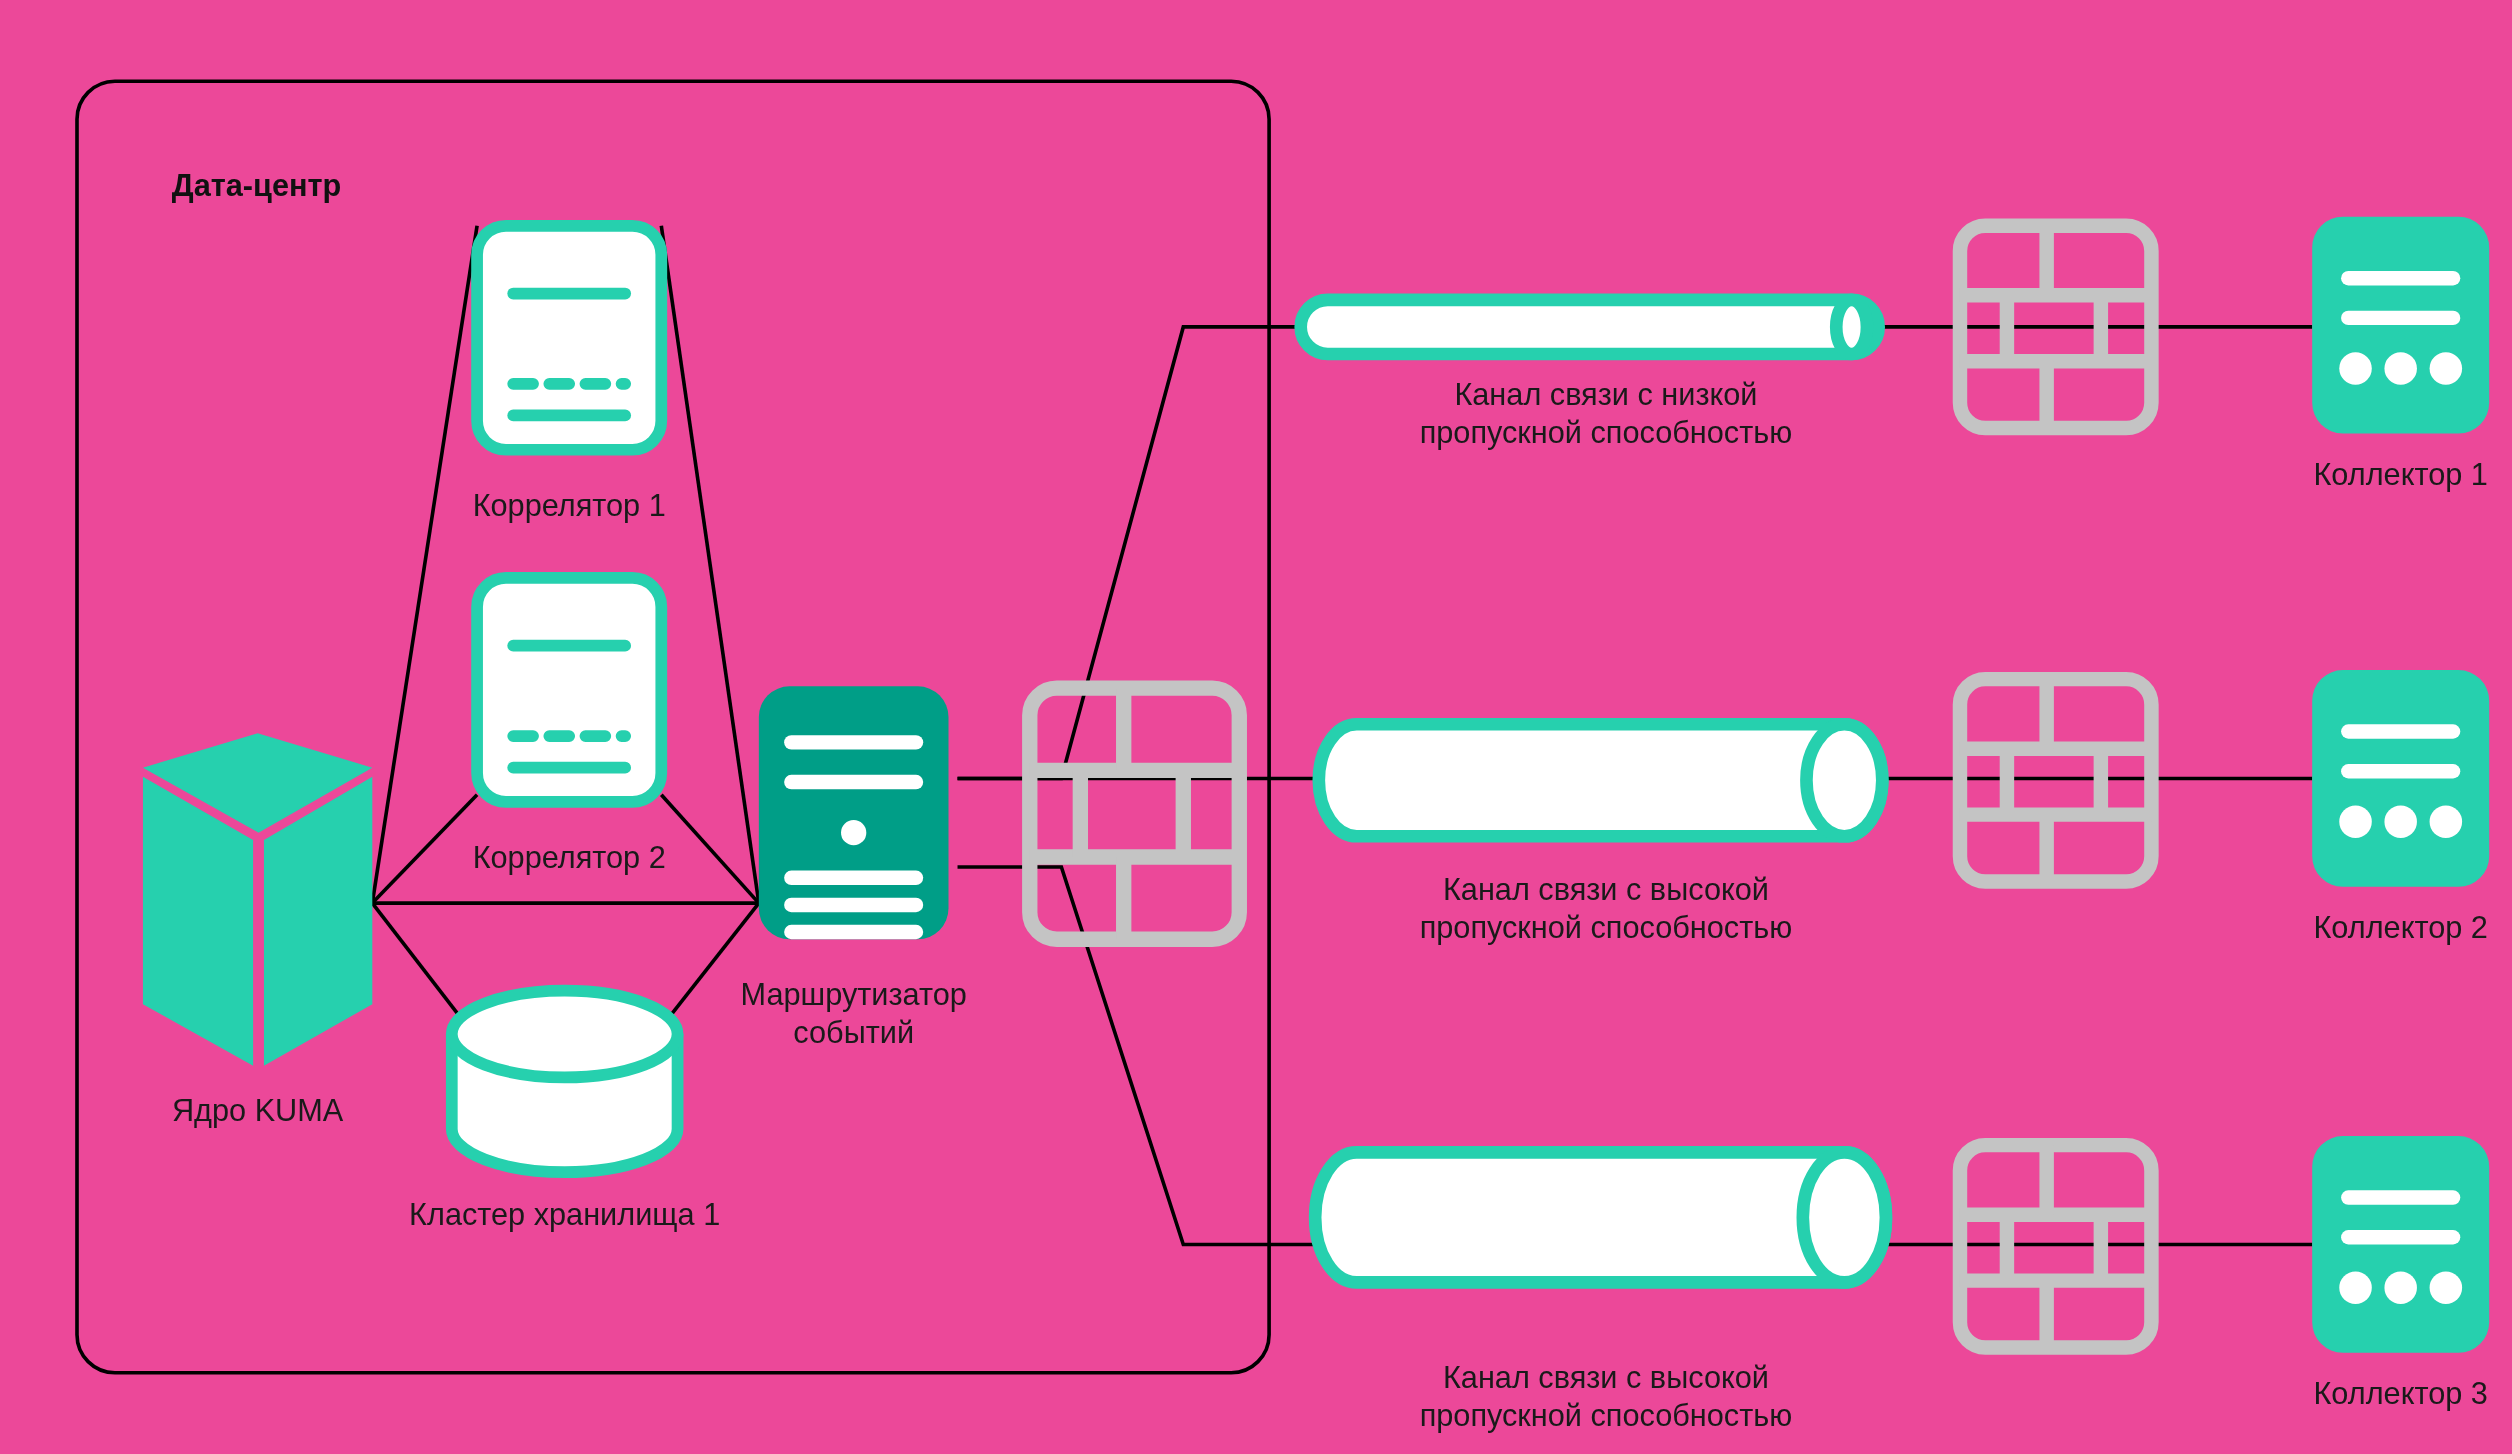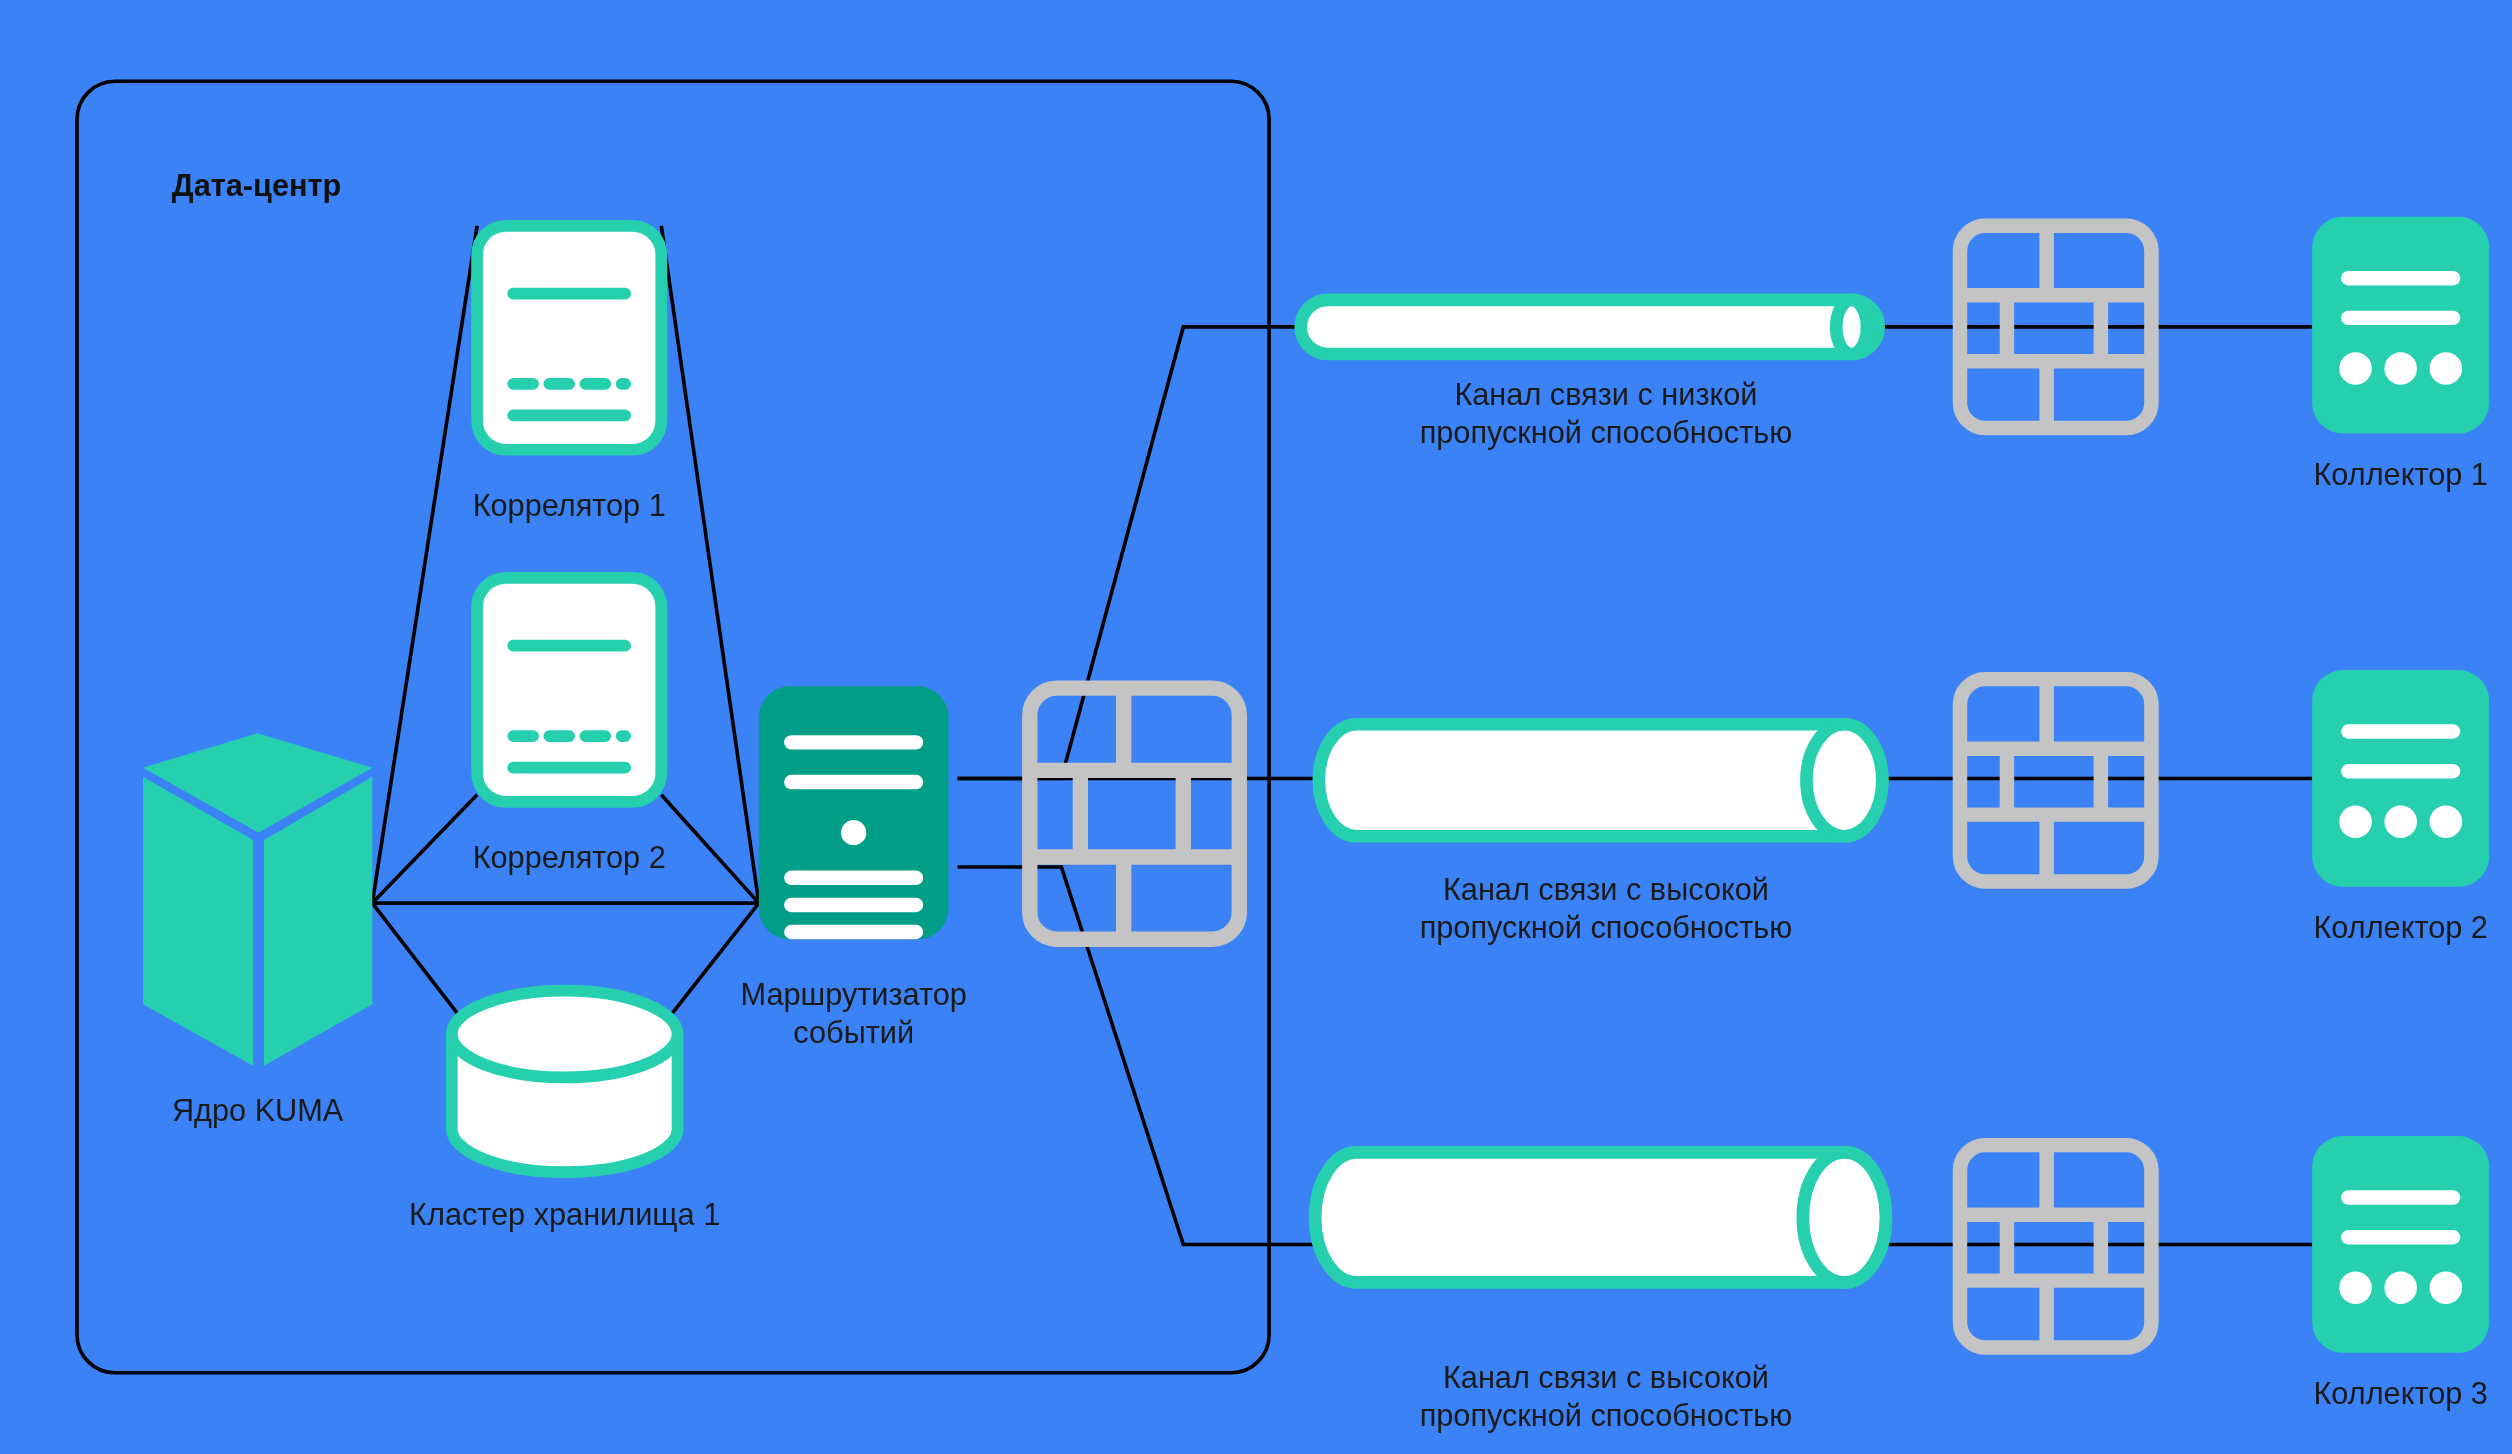--- a/index.html
+++ b/index.html
@@ -9,21 +9,21 @@
     background: #ffffff;
   }
   body {
     font-family: "Liberation Sans", sans-serif;
     color: #1a1a1a;
   }
   #stage {
     position: relative;
     width: 2512px;
     height: 1454px;
-    background: #3b82f6;
+    background: #ec4899;
     overflow: hidden;
   }
   svg#diagram {
     position: absolute;
     left: 0;
     top: 0;
     width: 2512px;
     height: 1454px;
     display: block;
   }

